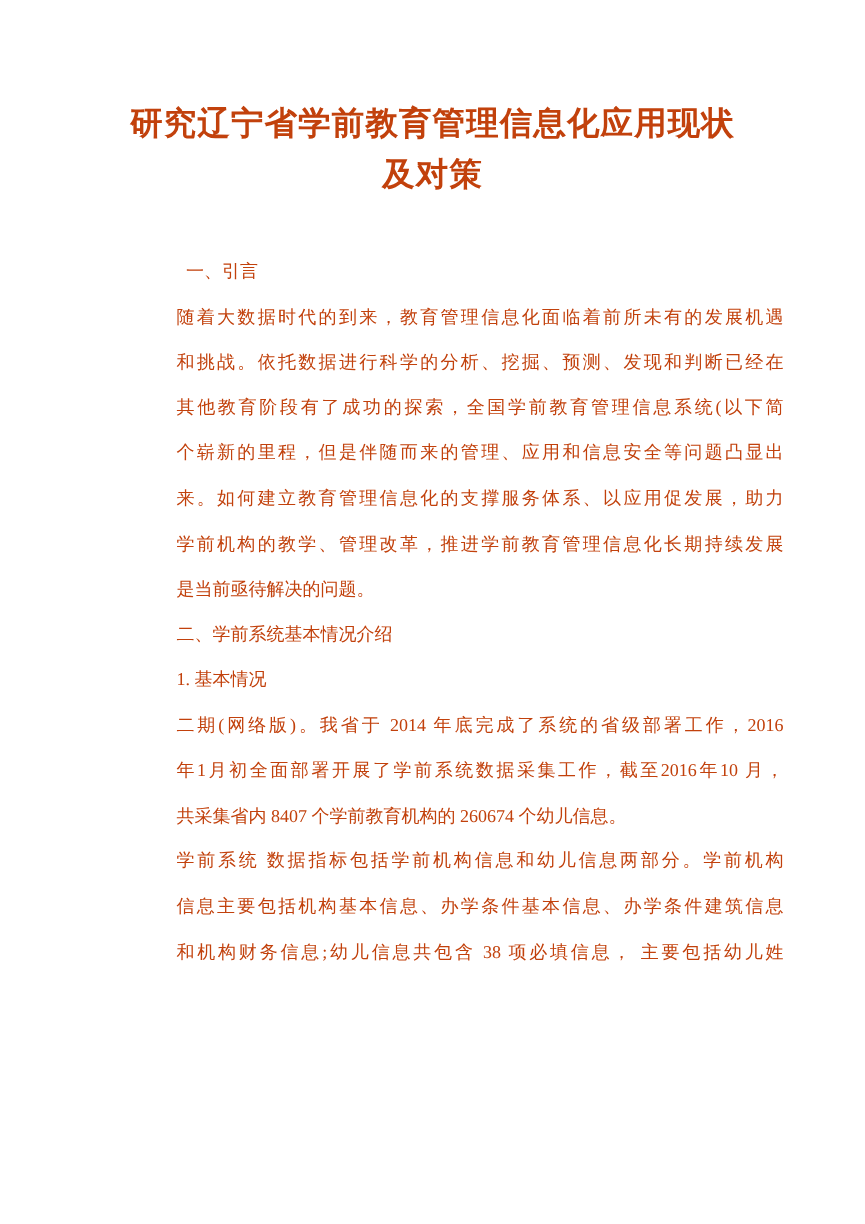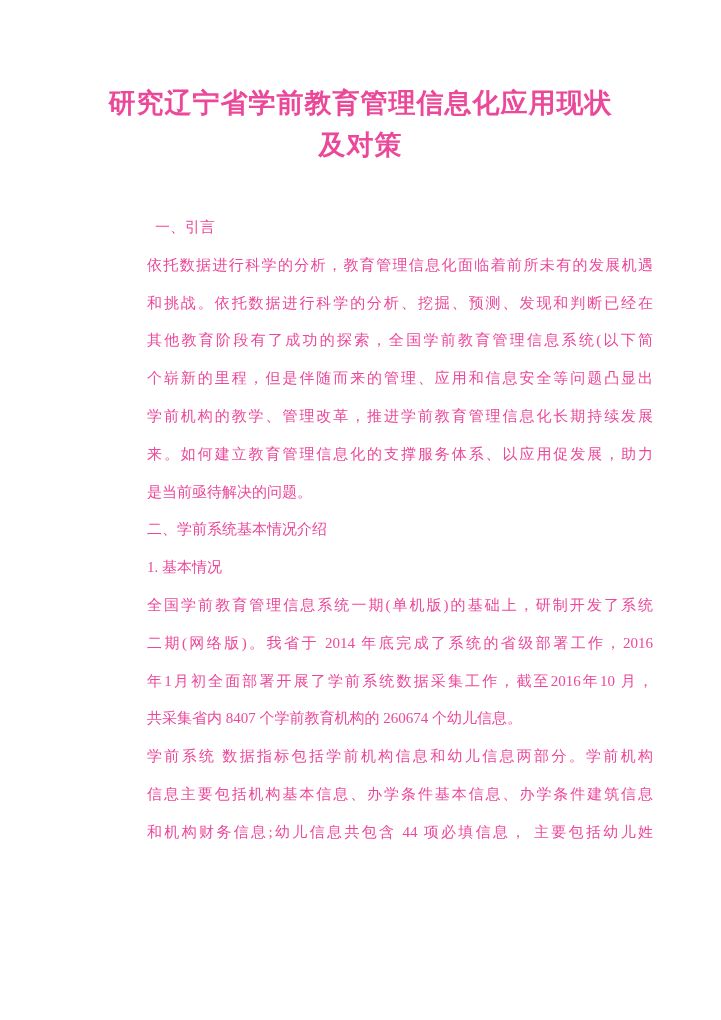--- a/index.html
+++ b/index.html
@@ -6,21 +6,21 @@
     margin: 0;
     padding: 0;
     background: #ffffff;
   }
   .page {
     position: relative;
     width: 721px;
     height: 1020px;
     background: #ffffff;
     font-family: "Liberation Serif", "DejaVu Serif", serif;
-    color: #ec4899;
+    color: #c2410c;
     overflow: hidden;
   }
   .title-block {
     position: absolute;
     top: 82px;
     left: 0;
     right: 0;
     text-align: center;
     font-size: 27px;
     line-height: 42px;
@@ -57,31 +57,30 @@
 
 <div class="page">
 
   <div class="title-block">
     <div>研究辽宁省学前教育管理信息化应用现状</div>
     <div>及对策</div>
   </div>
 
   <div class="body-block">
     <div class="bline indent" data-align="left">一、引言</div>
-    <div class="bline" data-align="justify">依托数据进行科学的分析，教育管理信息化面临着前所未有的发展机遇</div>
+    <div class="bline" data-align="justify">随着大数据时代的到来，教育管理信息化面临着前所未有的发展机遇</div>
     <div class="bline" data-align="justify">和挑战。依托数据进行科学的分析、挖掘、预测、发现和判断已经在</div>
     <div class="bline" data-align="justify">其他教育阶段有了成功的探索，全国学前教育管理信息系统(以下简</div>
     <div class="bline" data-align="justify">个崭新的里程，但是伴随而来的管理、应用和信息安全等问题凸显出</div>
+    <div class="bline" data-align="justify">来。如何建立教育管理信息化的支撑服务体系、以应用促发展，助力</div>
     <div class="bline" data-align="justify">学前机构的教学、管理改革，推进学前教育管理信息化长期持续发展</div>
-    <div class="bline" data-align="justify">来。如何建立教育管理信息化的支撑服务体系、以应用促发展，助力</div>
     <div class="bline" data-align="left">是当前亟待解决的问题。</div>
     <div class="bline" data-align="left">二、学前系统基本情况介绍</div>
     <div class="bline" data-align="left">1. 基本情况</div>
-    <div class="bline" data-align="justify">全国学前教育管理信息系统一期(单机版)的基础上，研制开发了系统</div>
     <div class="bline" data-align="justify">二期(网络版)。我省于 2014 年底完成了系统的省级部署工作，2016</div>
     <div class="bline" data-align="justify">年1月初全面部署开展了学前系统数据采集工作，截至2016年10 月，</div>
     <div class="bline" data-align="left">共采集省内 8407 个学前教育机构的 260674 个幼儿信息。</div>
     <div class="bline" data-align="justify">学前系统 数据指标包括学前机构信息和幼儿信息两部分。学前机构</div>
     <div class="bline" data-align="justify">信息主要包括机构基本信息、办学条件基本信息、办学条件建筑信息</div>
-    <div class="bline" data-align="justify">和机构财务信息;幼儿信息共包含 44 项必填信息， 主要包括幼儿姓</div>
+    <div class="bline" data-align="justify">和机构财务信息;幼儿信息共包含 38 项必填信息， 主要包括幼儿姓</div>
   </div>
 
 </div>
 
 </body></html>

